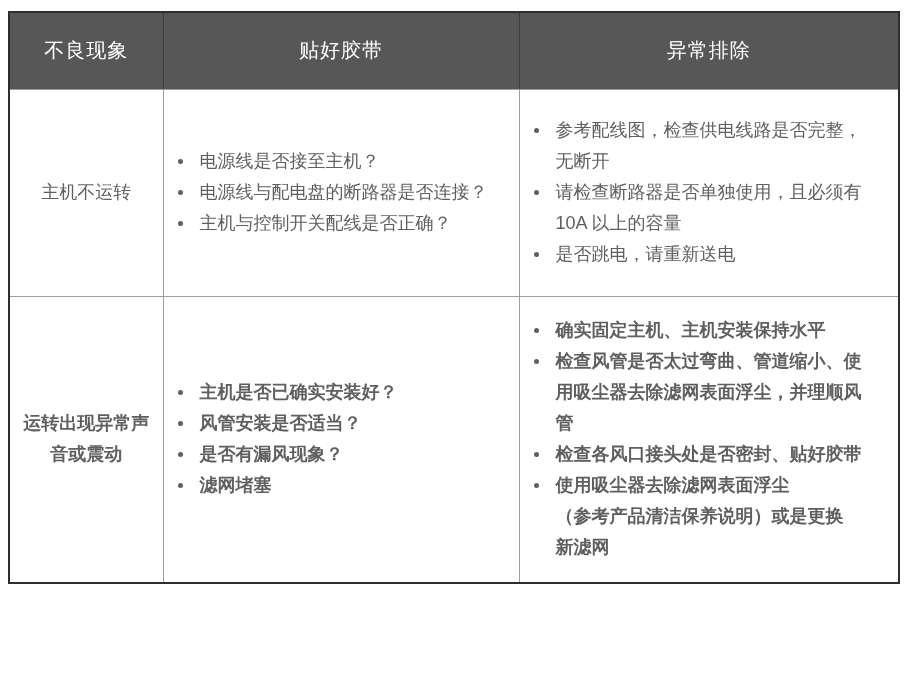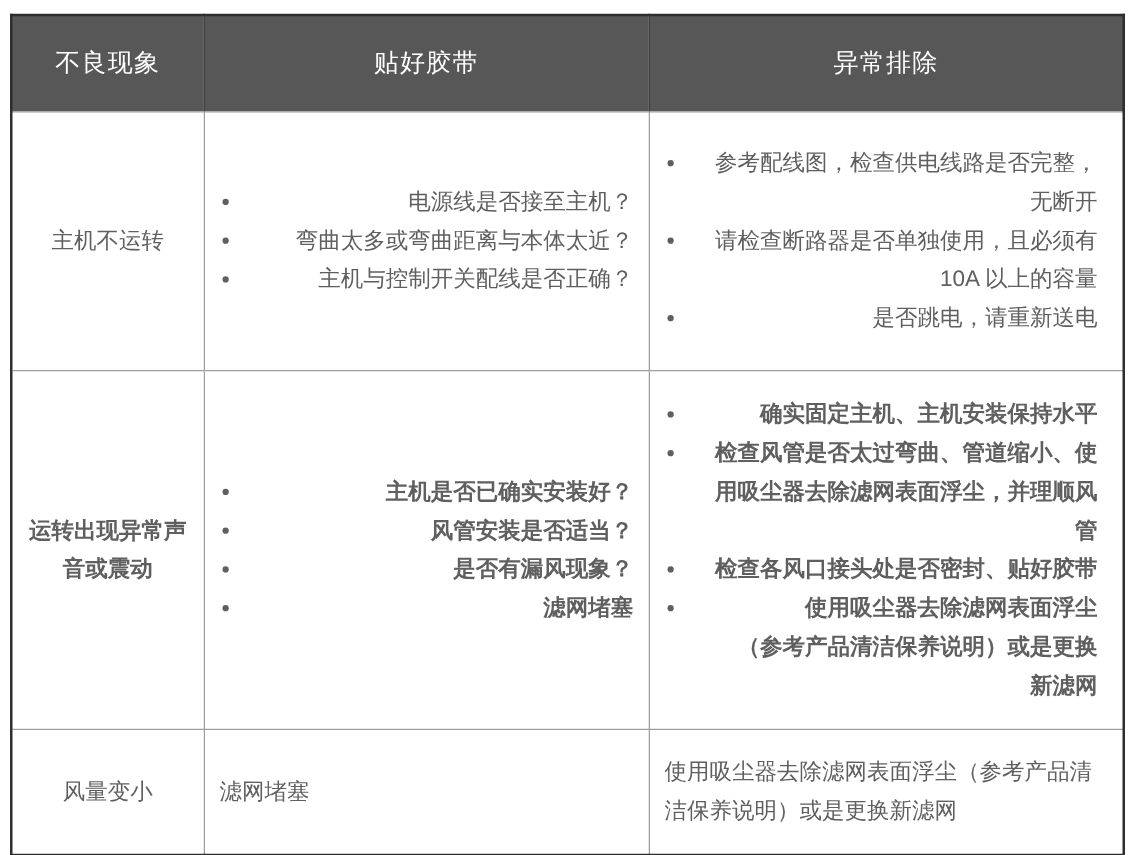--- a/index.html
+++ b/index.html
@@ -60,21 +60,20 @@
   td.sol{padding-right:20px;}
   ul.blist{
     list-style:none;
     margin:0;
     padding:0;
   }
   ul.blist li{
     position:relative;
     padding-left:24px;
     white-space:pre-line;
-    text-align:right;
   }
   ul.blist li::before{
     content:"";
     position:absolute;
     left:2px;
     top:13px;
     width:5px;
     height:5px;
     border-radius:50%;
     background:var(--body-text);
@@ -97,21 +96,21 @@
         <th>贴好胶带</th>
         <th>异常排除</th>
       </tr>
     </thead>
     <tbody>
       <tr class="r1">
         <td class="phen">主机不运转</td>
         <td class="cause">
           <ul class="blist">
             <li>电源线是否接至主机？</li>
-            <li>弯曲太多或弯曲距离与本体太近？</li>
+            <li>电源线与配电盘的断路器是否连接？</li>
             <li>主机与控制开关配线是否正确？</li>
           </ul>
         </td>
         <td class="sol">
           <ul class="blist">
             <li>参考配线图，检查供电线路是否完整，无断开</li>
             <li>请检查断路器是否单独使用，且必须有 10A 以上的容量</li>
             <li>是否跳电，请重新送电</li>
           </ul>
         </td>
@@ -130,24 +129,15 @@
           <ul class="blist">
             <li>确实固定主机、主机安装保持水平</li>
             <li>检查风管是否太过弯曲、管道缩小、使用吸尘器去除滤网表面浮尘，并理顺风管</li>
             <li>检查各风口接头处是否密封、贴好胶带</li>
             <li>使用吸尘器去除滤网表面浮尘
 （参考产品清洁保养说明）或是更换
 新滤网</li>
           </ul>
         </td>
       </tr>
-      <tr class="r3">
-        <td class="phen">风量变小</td>
-        <td class="cause">
-          <p class="plain">滤网堵塞</p>
-        </td>
-        <td class="sol">
-          <p class="plain">使用吸尘器去除滤网表面浮尘（参考产品清洁保养说明）或是更换新滤网</p>
-        </td>
-      </tr>
     </tbody>
   </table>
 </div>
 
 </body></html>

